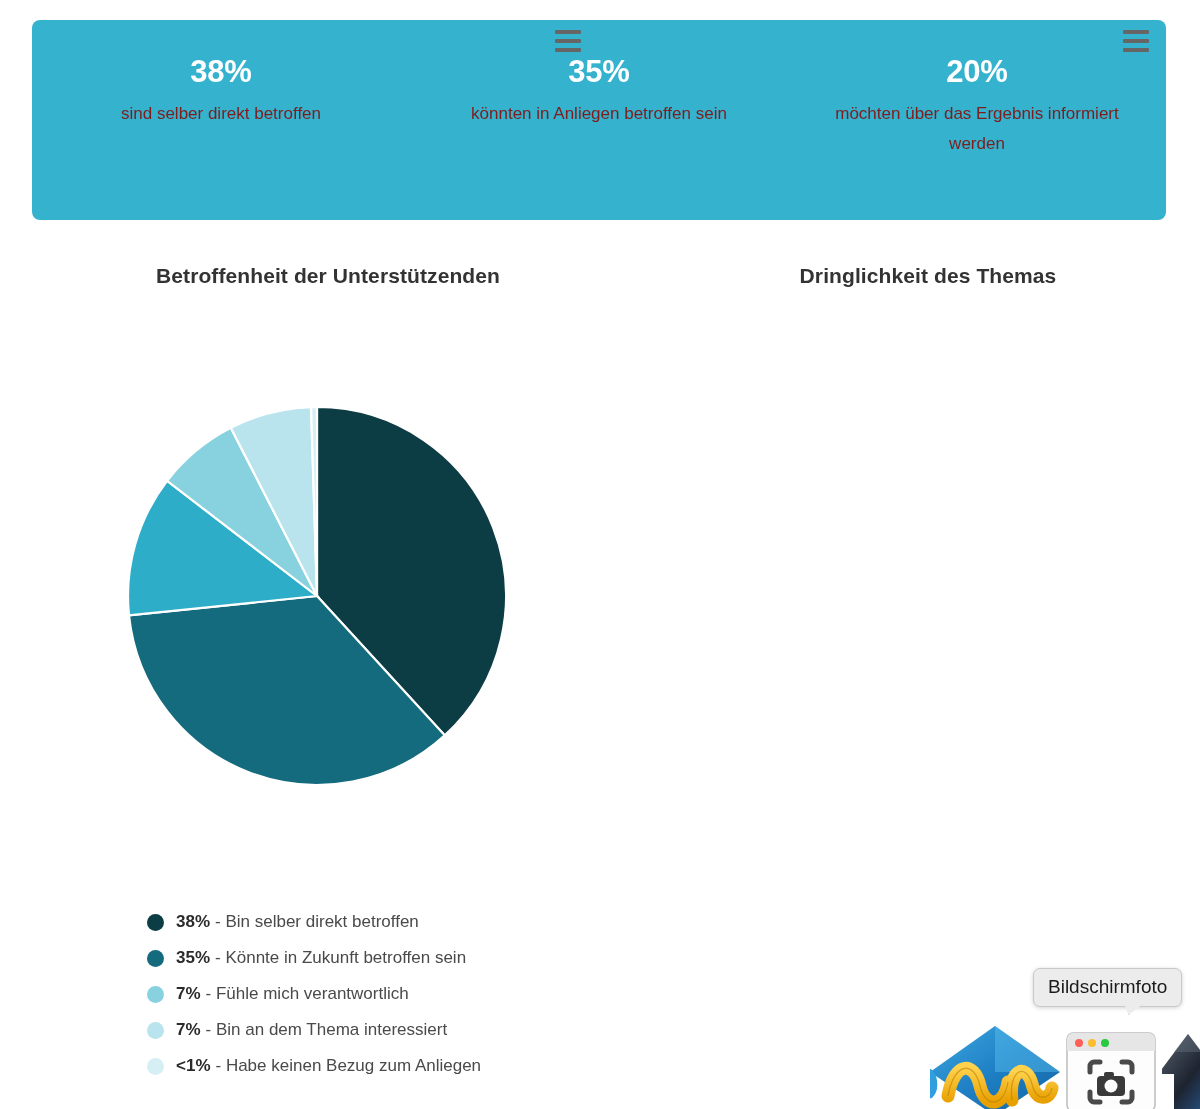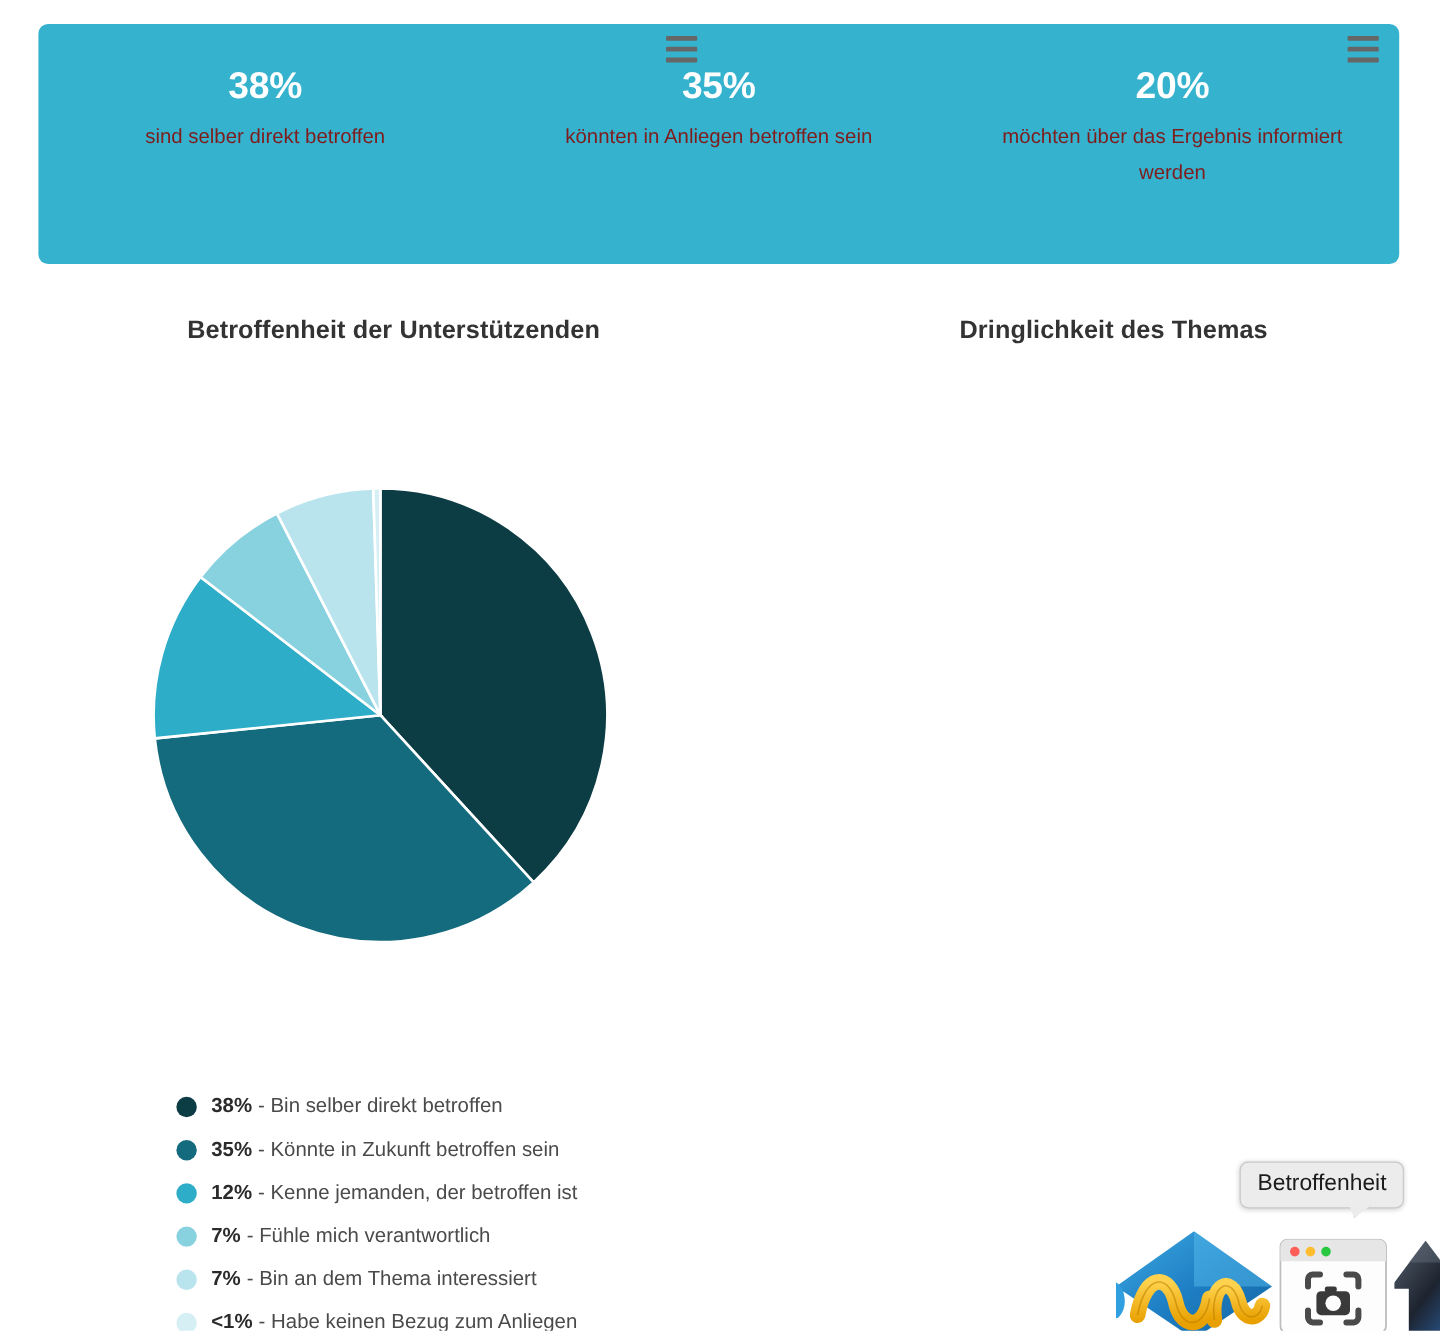--- a/index.html
+++ b/index.html
@@ -216,25 +216,20 @@
           <span class="legend-dot" style="background: rgb(12, 60, 68);"></span>
           <span class="legend-pct">38%</span>
           <span class="legend-text">- Bin selber direkt betroffen</span>
         </div>
         <div class="legend-item">
           <span class="legend-dot" style="background: rgb(20, 107, 126);"></span>
           <span class="legend-pct">35%</span>
           <span class="legend-text">- Könnte in Zukunft betroffen sein</span>
         </div>
         <div class="legend-item">
-          <span class="legend-dot" style="background: rgb(46, 173, 200);"></span>
-          <span class="legend-pct">12%</span>
-          <span class="legend-text">- Kenne jemanden, der betroffen ist</span>
-        </div>
-        <div class="legend-item">
           <span class="legend-dot" style="background: rgb(136, 210, 224);"></span>
           <span class="legend-pct">7%</span>
           <span class="legend-text">- Fühle mich verantwortlich</span>
         </div>
         <div class="legend-item">
           <span class="legend-dot" style="background: rgb(185, 228, 238);"></span>
           <span class="legend-pct">7%</span>
           <span class="legend-text">- Bin an dem Thema interessiert</span>
         </div>
         <div class="legend-item">
@@ -258,21 +253,21 @@
   <span></span>
   <span></span>
   <span></span>
 </div>
 <div class="burger" id="burger-right">
   <span></span>
   <span></span>
   <span></span>
 </div>
 
-<div class="dock-tooltip">Betroffenheit</div>
+<div class="dock-tooltip">Bildschirmfoto</div>
 
 <div class="dock-icons">
 
   <div class="dock-icon" style="left:0px; top:4px;">
     <svg width="130" height="90" viewBox="0 0 130 90">
       <defs>
         <linearGradient id="gdia" x1="0" y1="0" x2="1" y2="1">
           <stop offset="0" stop-color="#3fa9e0"></stop>
           <stop offset="0.5" stop-color="#1e7fc4"></stop>
           <stop offset="1" stop-color="#12639f"></stop>

